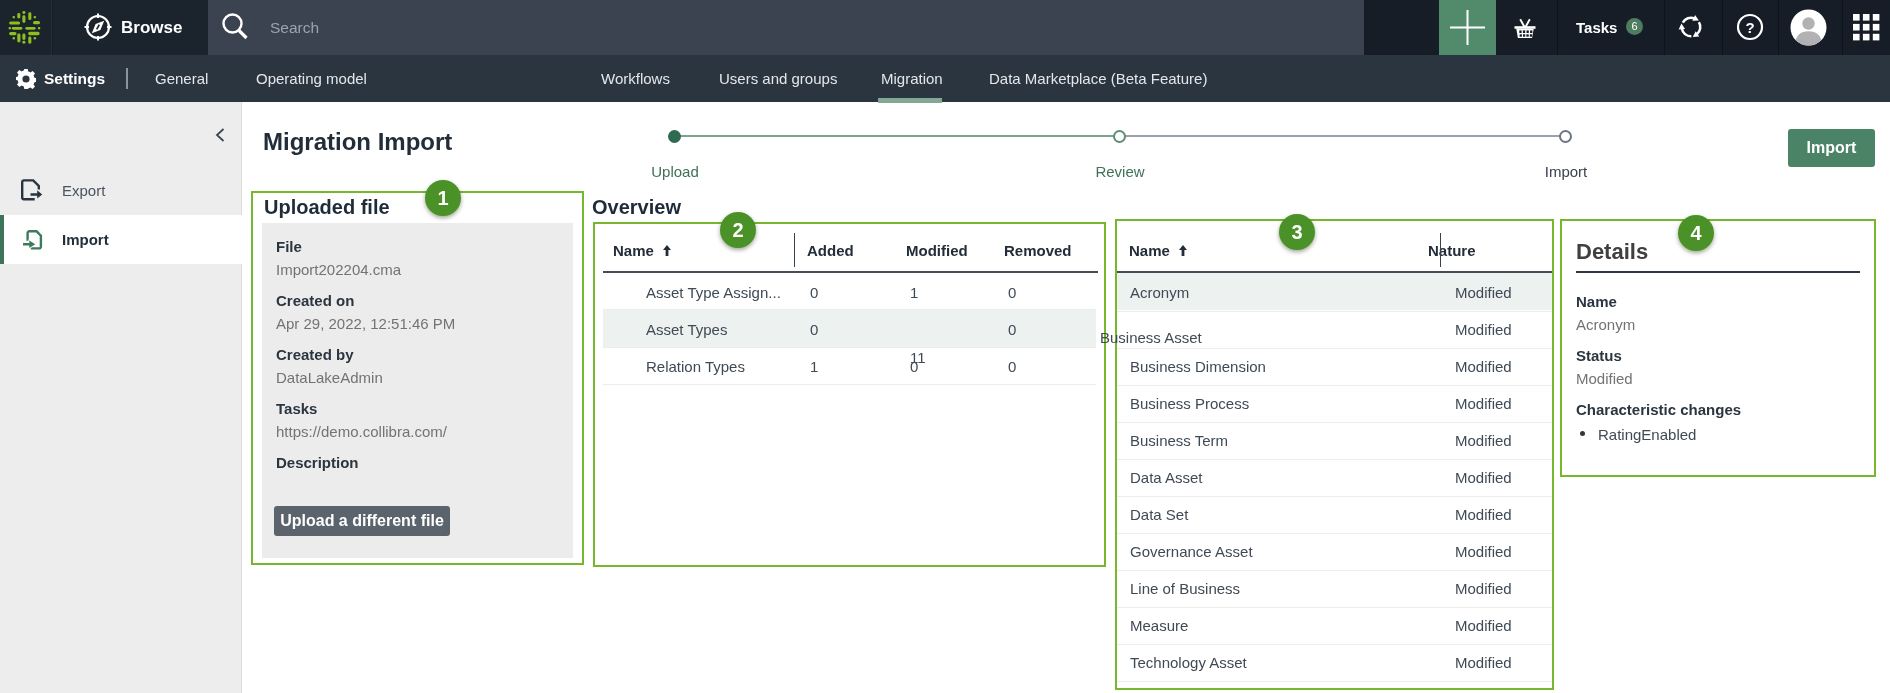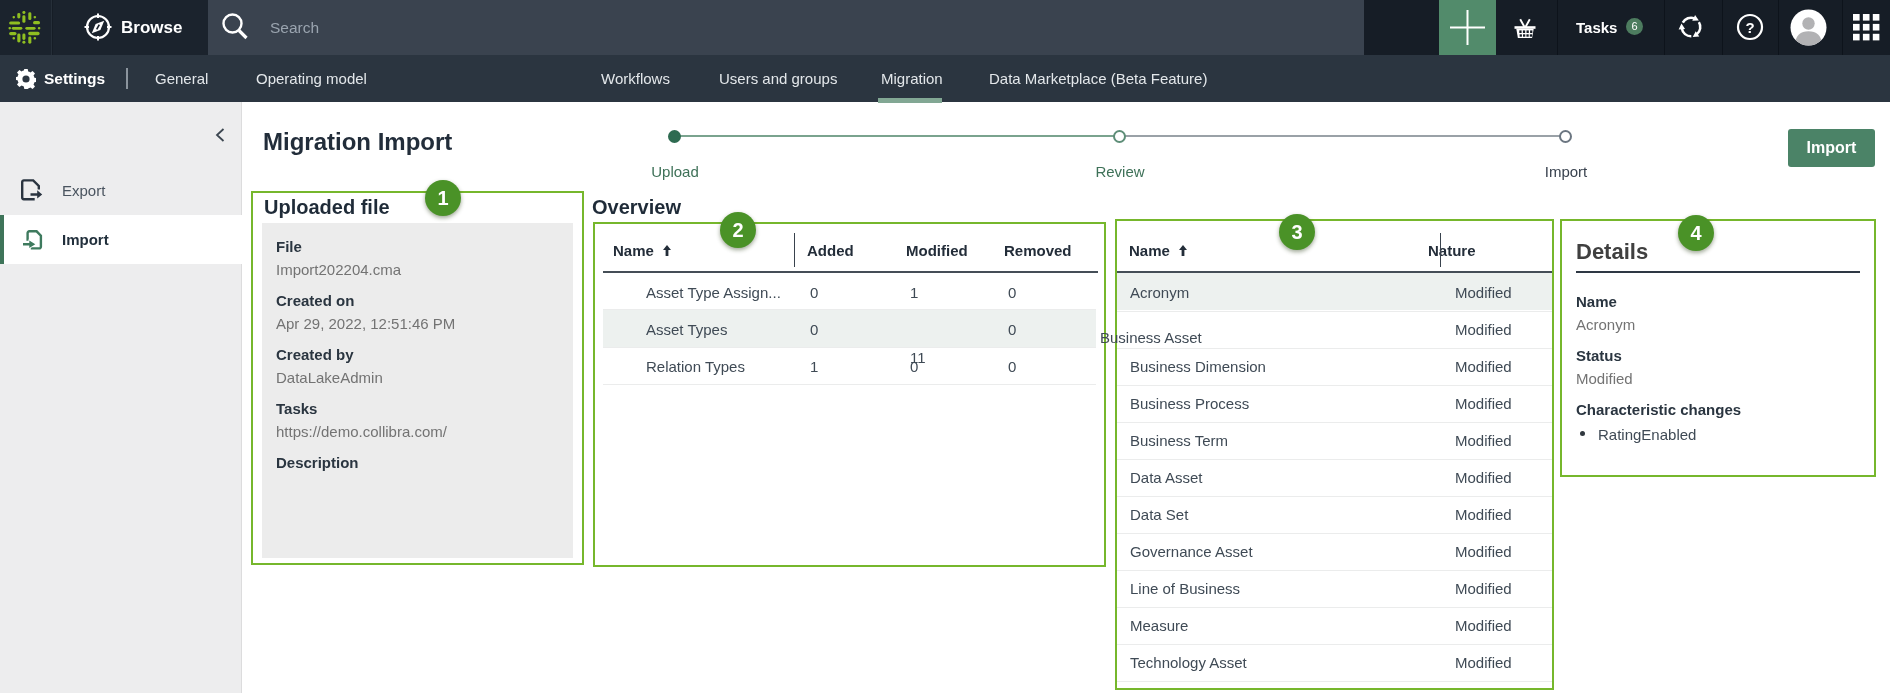--- a/index.html
+++ b/index.html
@@ -222,20 +222,21 @@
   <div class="abs" style="left:262px;top:223px;width:311px;height:335px;background:#ececec;"></div>
   <div class="abs blabel" style="left:276px;top:238px;">File</div>
   <div class="abs gval" style="left:276px;top:261px;">Import202204.cma</div>
   <div class="abs blabel" style="left:276px;top:292px;">Created on</div>
   <div class="abs gval" style="left:276px;top:315px;">Apr 29, 2022, 12:51:46 PM</div>
   <div class="abs blabel" style="left:276px;top:346px;">Created by</div>
   <div class="abs gval" style="left:276px;top:369px;">DataLakeAdmin</div>
   <div class="abs blabel" style="left:276px;top:400px;">Tasks</div>
   <div class="abs gval" style="left:276px;top:423px;">https://demo.collibra.com/</div>
   <div class="abs blabel" style="left:276px;top:454px;">Description</div>
+  <div class="abs" style="left:274px;top:506px;width:176px;height:30px;background:#5b646d;border-radius:3px;color:#fff;font-size:16px;font-weight:bold;text-align:center;line-height:30px;">Upload a different file</div>
   <div class="abs badge" style="left:425px;top:180px;">1</div>
 
   <div class="abs sechead" style="left:592px;top:196px;">Overview</div>
 
   <div class="abs gpanel" style="left:593px;top:222px;width:513px;height:345px;"></div>
   <div class="abs th" style="left:613px;top:242px;">Name&nbsp;&nbsp;<svg width="10" height="13" viewBox="0 0 10 13" style="vertical-align:-1px;">
         <path d="M5 1 L9 6 H6.4 V12 H3.6 V6 H1 Z" fill="#232d39"></path>
       </svg></div>
   <div class="abs th" style="left:807px;top:242px;">Added</div>
   <div class="abs th" style="left:906px;top:242px;">Modified</div>

